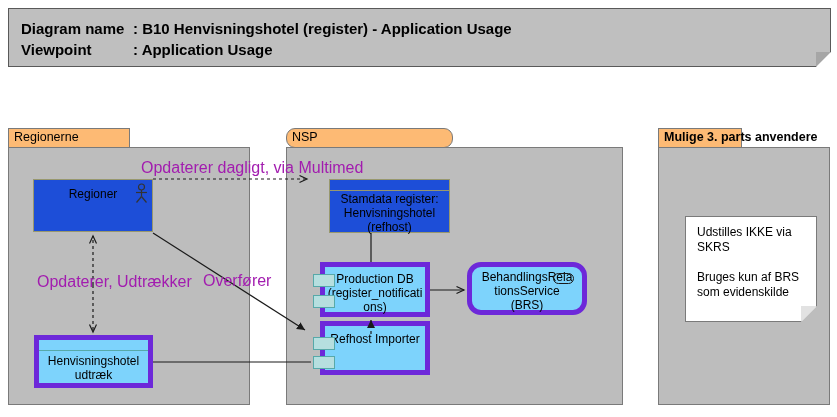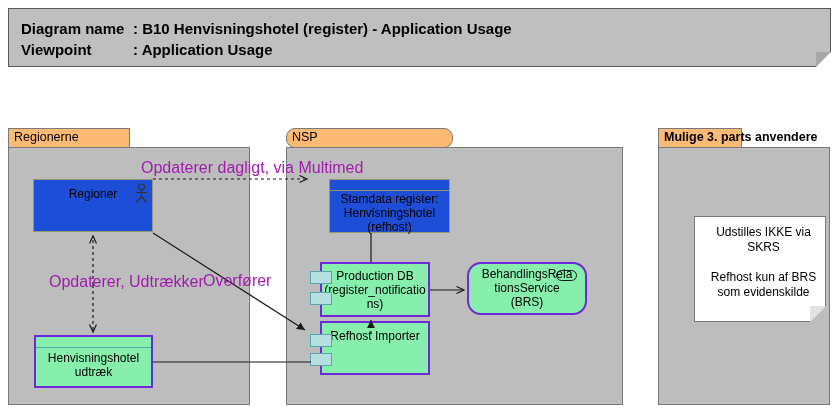--- a/index.html
+++ b/index.html
@@ -27,40 +27,39 @@
   .grp-body{
     position:absolute; background:#bdbdbd; border:1px solid #7a7a7a;
     box-sizing:border-box; z-index:0;
   }
   
   .node{
     position:absolute; box-sizing:border-box; font-size:12px; line-height:14px;
     text-align:center; z-index:2; overflow-wrap:break-word; word-wrap:break-word;
   }
   .yellow{background:#1d4ed8; border:1px solid #98986e;}
-  .cyan{background:#86efac; border:2px solid #6d28d9;}
+  .cyan{background:#7dd3fc; border:5px solid #6d28d9;}
   .rounded{border-radius:14px;}
   .obj-head{height:10px; border-bottom:1px solid #98986e;}
   .obj-head.cy{border-bottom:1px solid #57a9a9;}
   .port{
     position:absolute; width:22px; height:13px; left:-12px;
     background:#b6dfdf; border:1px solid #57a9a9; box-sizing:border-box;
   }
   .actor{position:absolute; right:3px; top:3px;}
   .service-pill{
     position:absolute; right:8px; top:6px; width:21px; height:11px;
     border:1.5px solid #1a1a1a; border-radius:6px; box-sizing:border-box;
   }
   
   .memo{
     position:absolute; left:685px; top:216px; width:132px; height:106px;
     background:#ffffff; border:1px solid #7a7a7a; box-sizing:border-box;
-    font-size:12px; line-height:15px; text-align:center; padding:8px 4px 0 11px;
+    font-size:12px; line-height:15px; text-align:left; padding:8px 4px 0 11px;
     z-index:2;
-    margin-left:9px;
   }
   .memo .fold-cover{border-bottom:16px solid #bdbdbd; border-left:16px solid transparent;}
   .memo .fold-flap{border-top:16px solid #e2e2e2; border-right:16px solid transparent;}
   .note-line{min-height:15px;}
   
   #wires{position:absolute; left:0; top:0; z-index:3; pointer-events:none;}
   .wire-label{
     position:absolute; z-index:4; font-size:16px; color:#a21caf; white-space:nowrap;
   }
 </style>
@@ -133,21 +132,21 @@
   </div>
 
   <div class="node cyan" style="left:34px; top:335px; width:119px; height:53px;">
     <div class="obj-head cy"></div>
     <div style="padding-top:3px;">Henvisningshotel udtræk</div>
   </div>
 
   <div class="memo">
     <div class="note-line">Udstilles IKKE via SKRS</div>
     <div class="note-line"></div>
-    <div class="note-line">Refhost kun af BRS som evidenskilde</div>
+    <div class="note-line">Bruges kun af BRS som evidenskilde</div>
     <div class="fold-flap"></div>
     <div class="fold-cover"></div>
   </div>
 
   <svg id="wires" width="837" height="417">
     <defs>
       <marker id="mOpen" markerWidth="11" markerHeight="10" refX="8" refY="4" orient="auto" markerUnits="userSpaceOnUse">
         <path d="M0.5,0.5 L8,4 L0.5,7.5" fill="none" stroke="#1a1a1a" stroke-width="1.2"></path>
       </marker>
       <marker id="mFill" markerWidth="11" markerHeight="10" refX="8" refY="4" orient="auto" markerUnits="userSpaceOnUse">
@@ -165,16 +164,16 @@
     <line x1="371" y1="233" x2="371" y2="262" stroke="#1a1a1a" stroke-width="1.2"></line>
 
     <line x1="371" y1="334" x2="371" y2="320" stroke="#1a1a1a" stroke-width="1.2" stroke-dasharray="3 3" marker-end="url(#mFill)"></line>
 
     <line x1="430" y1="290" x2="464" y2="290" stroke="#1a1a1a" stroke-width="1.2" marker-end="url(#mOpen)"></line>
 
     <line x1="153" y1="362" x2="311" y2="362" stroke="#1a1a1a" stroke-width="1.2"></line>
   </svg>
 
   <span class="wire-label" style="left:141px; top:159px;">Opdaterer dagligt, via Multimed</span>
-  <span class="wire-label" style="left:37px; top:273px;margin-left:12px;">Opdaterer, Udtrækker</span>
+  <span class="wire-label" style="left:37px; top:273px;">Opdaterer, Udtrækker</span>
   <span class="wire-label" style="left:203px; top:272px;">Overfører</span>
 
 </div>
 
 </body></html>

